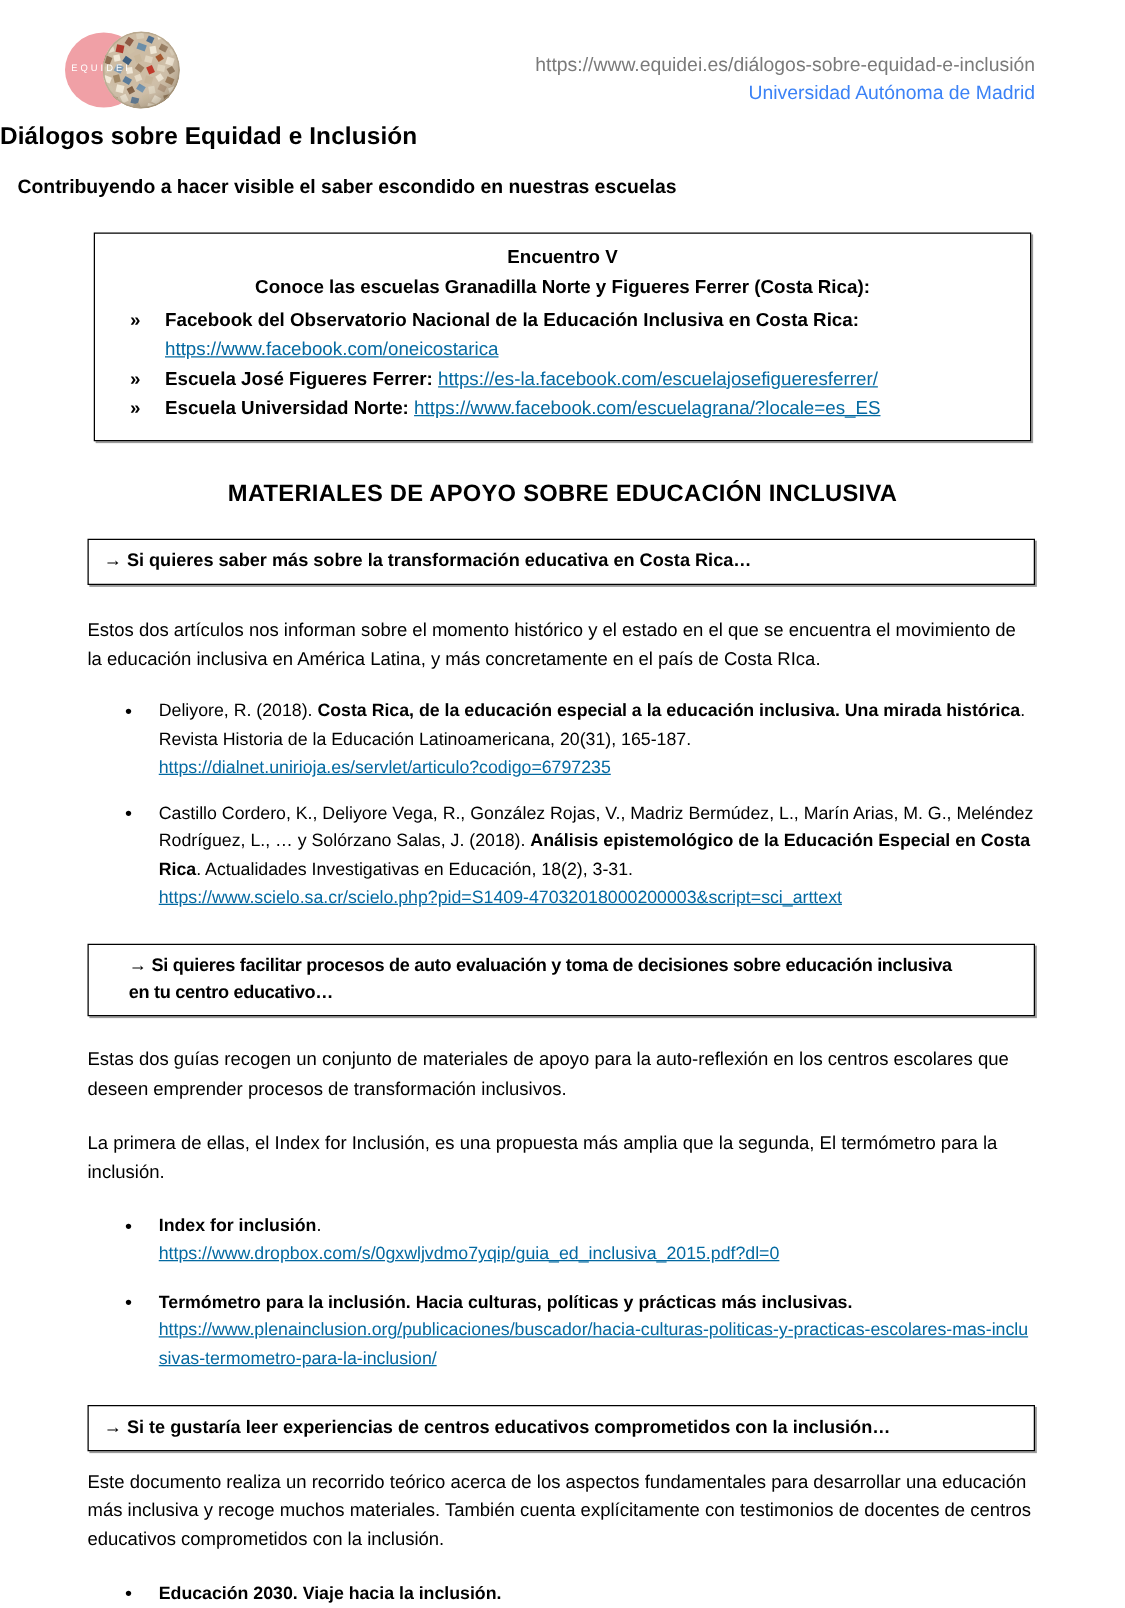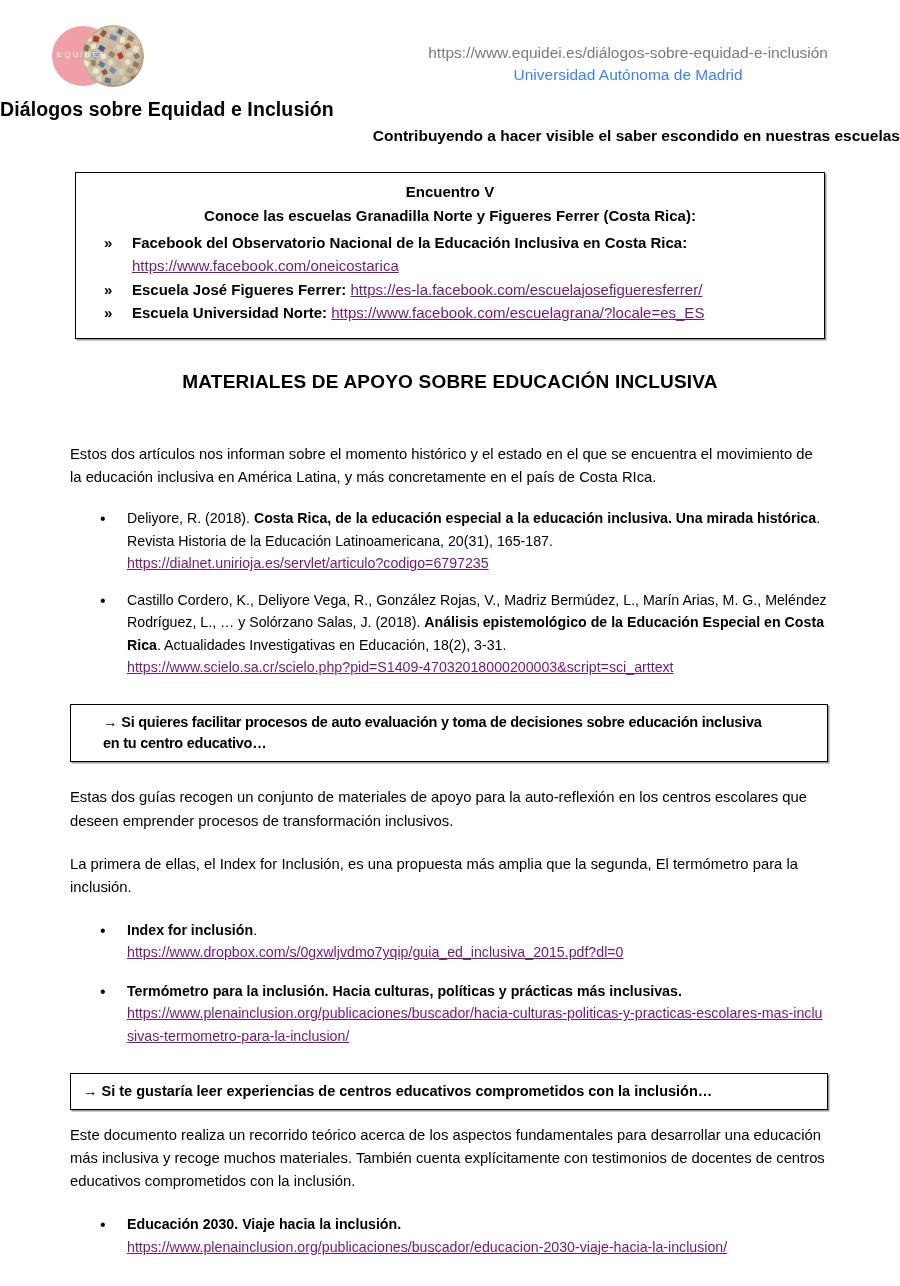--- a/index.html
+++ b/index.html
@@ -67,21 +67,21 @@
     border-radius: 50%;
     overflow: hidden;
     z-index: 2;
   }
   .logo-globe svg { display: block; }
 
   .header-lines {
     position: absolute;
     right: 72px;
     top: 42px;
-    text-align: center;
+    text-align: right;
     line-height: 1.42;
   }
   .header-url {
     font-size: 15.5px;
     color: #7a7a7a;
     white-space: nowrap;
   }
   .header-univ {
     font-size: 15.5px;
     color: #3b82f6;
@@ -90,24 +90,24 @@
 
   .doc-title {
     text-align: left;
     font-size: 19.5px;
     font-weight: bold;
     margin: 0;
     padding-top: 6px;
     letter-spacing: 0.1px;
   }
   .doc-subtitle {
-    text-align: right;
+    text-align: left;
     font-size: 15.5px;
     font-weight: bold;
-    margin: 0;
+    margin: 14px;
     padding-top: 6px;
   }
 
   
   .box {
     position: relative;
     border: 1.4px solid #000000;
     box-shadow: 1.5px 1.5px 0 0 #9a9a9a;
     background: #ffffff;
     box-sizing: border-box;
@@ -143,21 +143,21 @@
   }
   .enc-list li .guillemet {
     position: absolute;
     left: 14px;
     top: 0;
     font-size: 15px;
     font-weight: bold;
   }
 
   a.link, .link {
-    color: #701a75;
+    color: #0369a1;
     text-decoration: underline;
     word-break: break-all;
   }
 
   
   .main-heading {
     text-align: center;
     font-size: 19px;
     font-weight: bold;
     margin: 32px 0 0 0;
@@ -322,20 +322,23 @@
       <li>
         <span class="guillemet">»</span><span class="b">Escuela Universidad Norte</span><span class="b">: </span><a class="link" href="#">https://www.facebook.com/escuelagrana/?locale=es_ES</a>
       </li>
     </ul>
   </div>
 
   <div class="main-heading">MATERIALES DE APOYO SOBRE EDUCACIÓN INCLUSIVA</div>
 
   <div class="spacer-24"></div>
 
+  <div class="box section-bar">
+    <span class="arrow">→</span><span>Si quieres saber más sobre la transformación educativa en Costa Rica…</span>
+  </div>
 
   <div class="spacer-26"></div>
 
   <div class="body-text">Estos dos artículos nos informan sobre el momento histórico y el estado en el que se encuentra el movimiento de la educación inclusiva en América Latina, y más concretamente en el país de Costa RIca.</div>
 
   <div class="spacer-18"></div>
 
   <ul class="refs">
     <li>
       <span class="dot">•</span><span>Deliyore, R. (2018). </span><span class="b">Costa Rica, de la educación especial a la educación inclusiva. Una mirada histórica</span><span>. </span><span class="i">Revista Historia de la Educación Latinoamericana</span><span>, </span><span class="i">20</span><span>(31), 165-187.</span><br>

